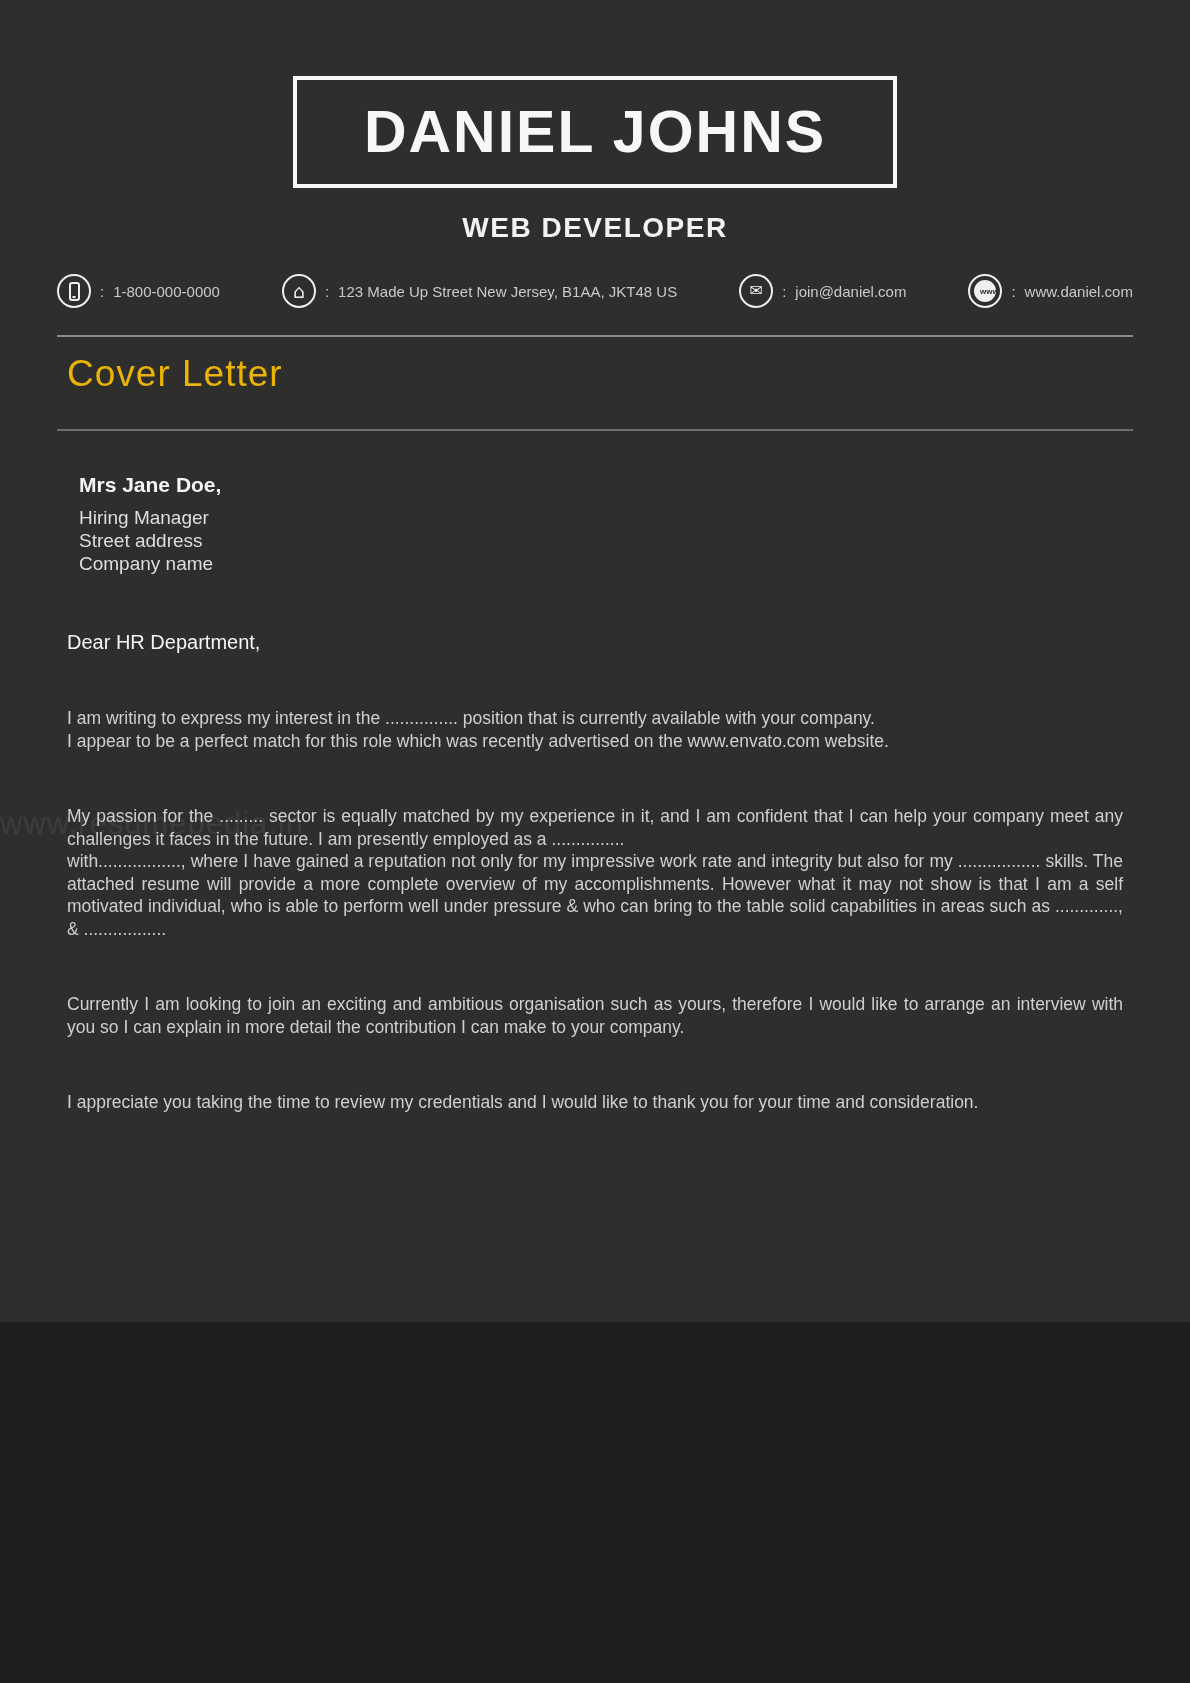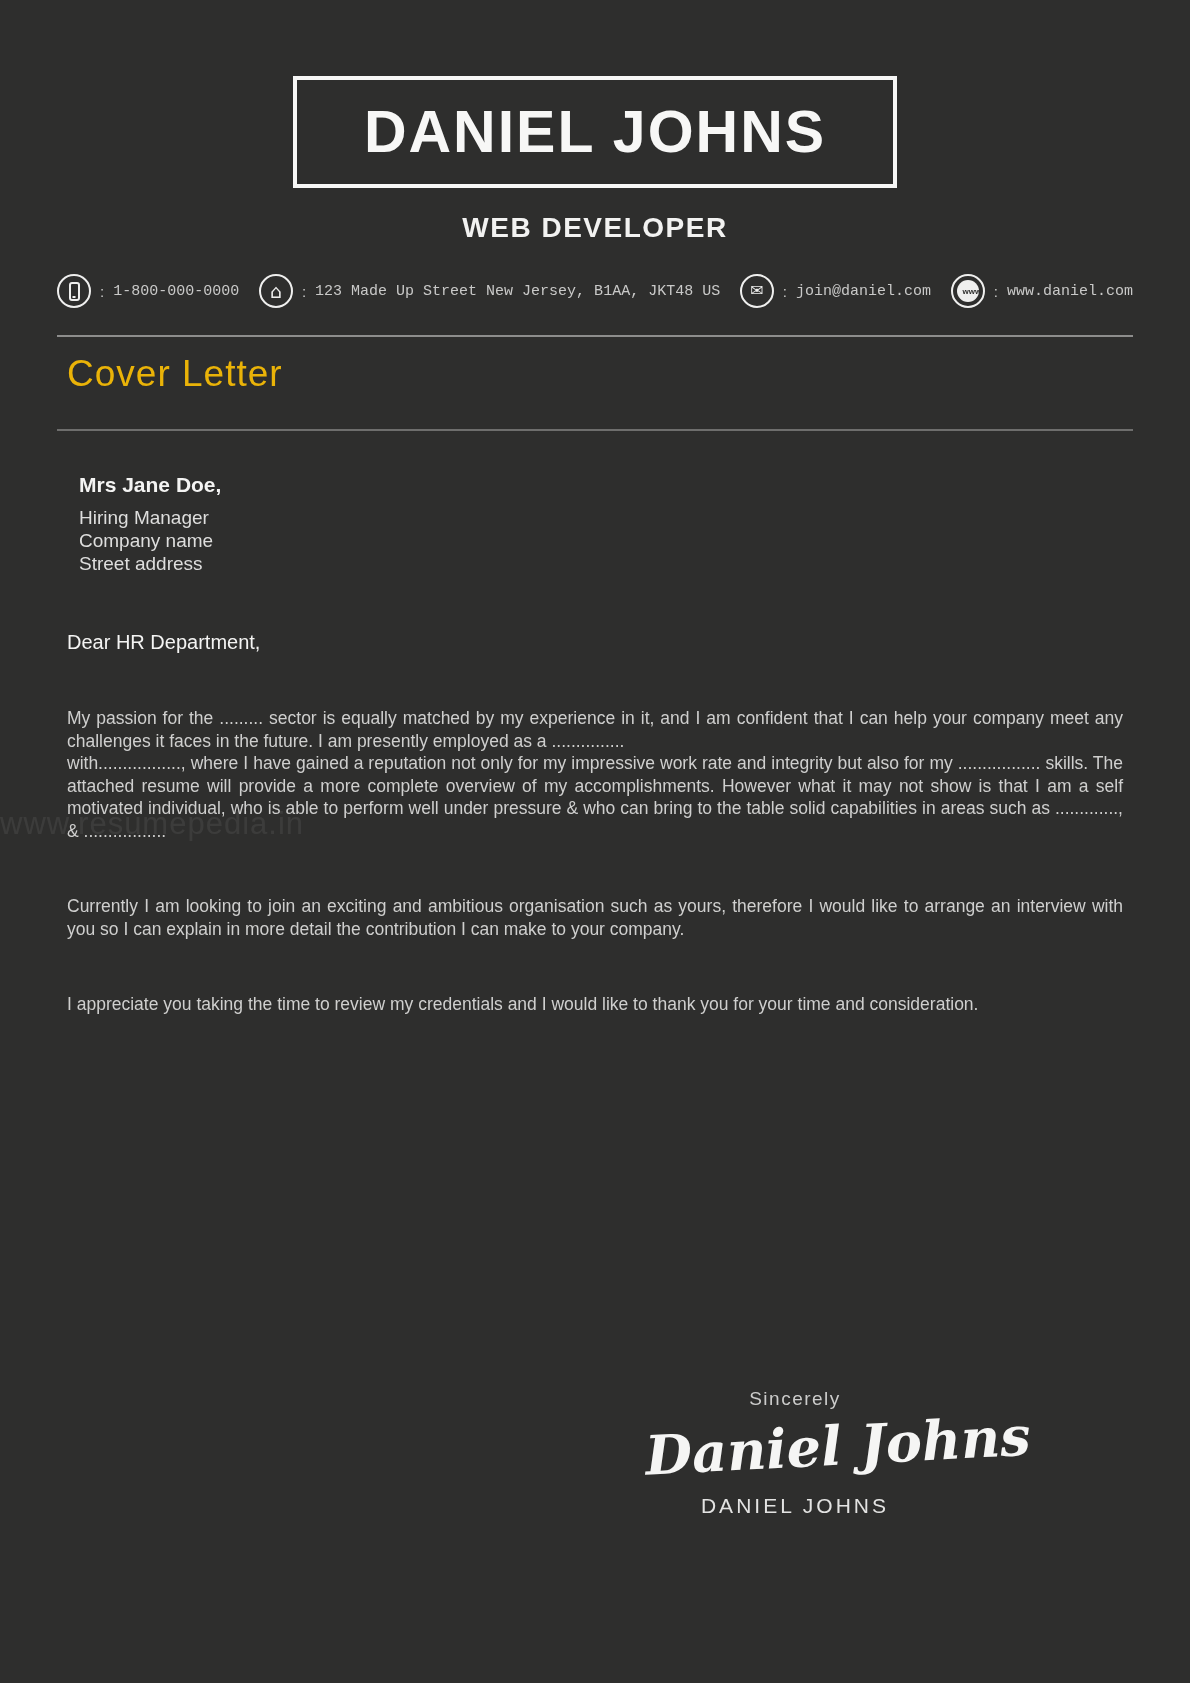--- a/index.html
+++ b/index.html
@@ -1,19 +1,19 @@
 <!DOCTYPE html>
 <html><head>
 <meta charset="utf-8">
 <style>
   html,body{margin:0;padding:0;}
   body{background:#1f1f1e;font-family:"Liberation Sans",sans-serif;}
   .page{
     position:relative;
-    width:1190px;height:1683px;
+    width:1190px;height:1322px;
     margin:0 auto;
     background:#2e2e2d;
     color:#d2d2d2;
     overflow:hidden;
   }
   .content{position:relative;padding:0 57px;}
 
   
   .name-box{
     margin:76px auto 0;
@@ -43,21 +43,21 @@
   }
   .glyph{font-size:19px;line-height:1;color:#efefee;font-family:"DejaVu Sans",sans-serif;}
   .phone-shape{width:11px;height:19px;border:2px solid #efefee;border-radius:3px;box-sizing:border-box;position:relative;}
   .phone-shape::after{content:"";position:absolute;left:50%;bottom:1px;transform:translateX(-50%);width:3px;height:2px;background:#efefee;}
   .www-inner{
     width:22px;height:22px;border-radius:50%;background:#efefee;
     display:flex;align-items:center;justify-content:center;
   }
   .www-inner span{font-size:8px;font-weight:bold;color:#2e2e2d;letter-spacing:0;padding-left:8px;}
   .contact-sep{color:#c9c9c8;font-size:15px;}
-  .contact-value{color:#c9c9c8;font-size:15px;white-space:nowrap;font-family:Liberation Mono, monospace;}
+  .contact-value{color:#c9c9c8;font-size:15px;white-space:nowrap;}
 
   .rule{border:none;border-top:2px solid #8d8d8c;margin:0;}
   .rule-top{margin-top:27px;}
   .rule-under-title{border-top-color:#6e6e6d;margin-top:34px;}
 
   .section-title{
     margin:16px 0 0 10px;
     font-size:37px;font-weight:300;color:#eab308;letter-spacing:1px;
   }
 
@@ -157,26 +157,28 @@
 
     <hr class="rule rule-top">
 
     <h1 class="section-title">Cover Letter</h1>
 
     <hr class="rule rule-under-title">
 
     <div class="recipient">
       <div class="recipient-name">Mrs Jane Doe,</div>
       <div class="recipient-line">Hiring Manager</div>
+      <div class="recipient-line">Street address</div>
       <div class="recipient-line">Company name</div>
-      <div class="recipient-line">Street address</div>
     </div>
 
     <div class="salutation">Dear HR Department,</div>
 
+    <p class="para justify">I am writing to express my interest in the ............... position that is currently available with your company.
+I appear to be a perfect match for this role which was recently advertised on the www.envato.com website.</p>
     <p class="para justify">My passion for the ......... sector is equally matched by my experience in it, and I am confident that I can help your company meet any challenges it faces in the future. I am presently employed as a ...............
 with................., where I have gained a reputation not only for my impressive work rate and integrity but also for my ................. skills. The attached resume will provide a more complete overview of my accomplishments. However what it may not show is that I am a self motivated individual, who is able to perform well under pressure &amp; who can bring to the table solid capabilities in areas such as ............., &amp; .................</p>
     <p class="para justify">Currently I am looking to join an exciting and ambitious organisation such as yours, therefore I would like to arrange an interview with you so I can explain in more detail the contribution I can make to your company.</p>
     <p class="para">I appreciate you taking the time to review my credentials and I would like to thank you for your time and consideration.</p>
 
   </div>
 
   <div class="watermark">www.resumepedia.in</div>
 
   <div class="closing">

